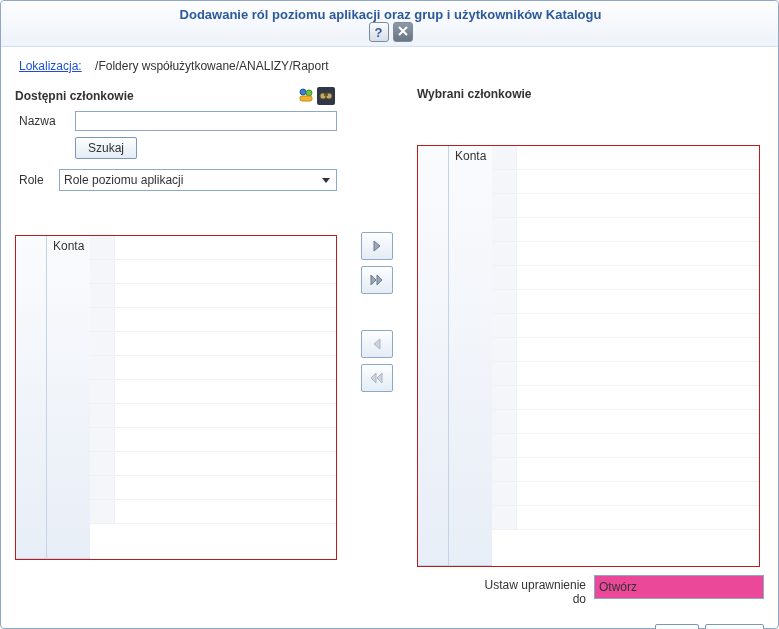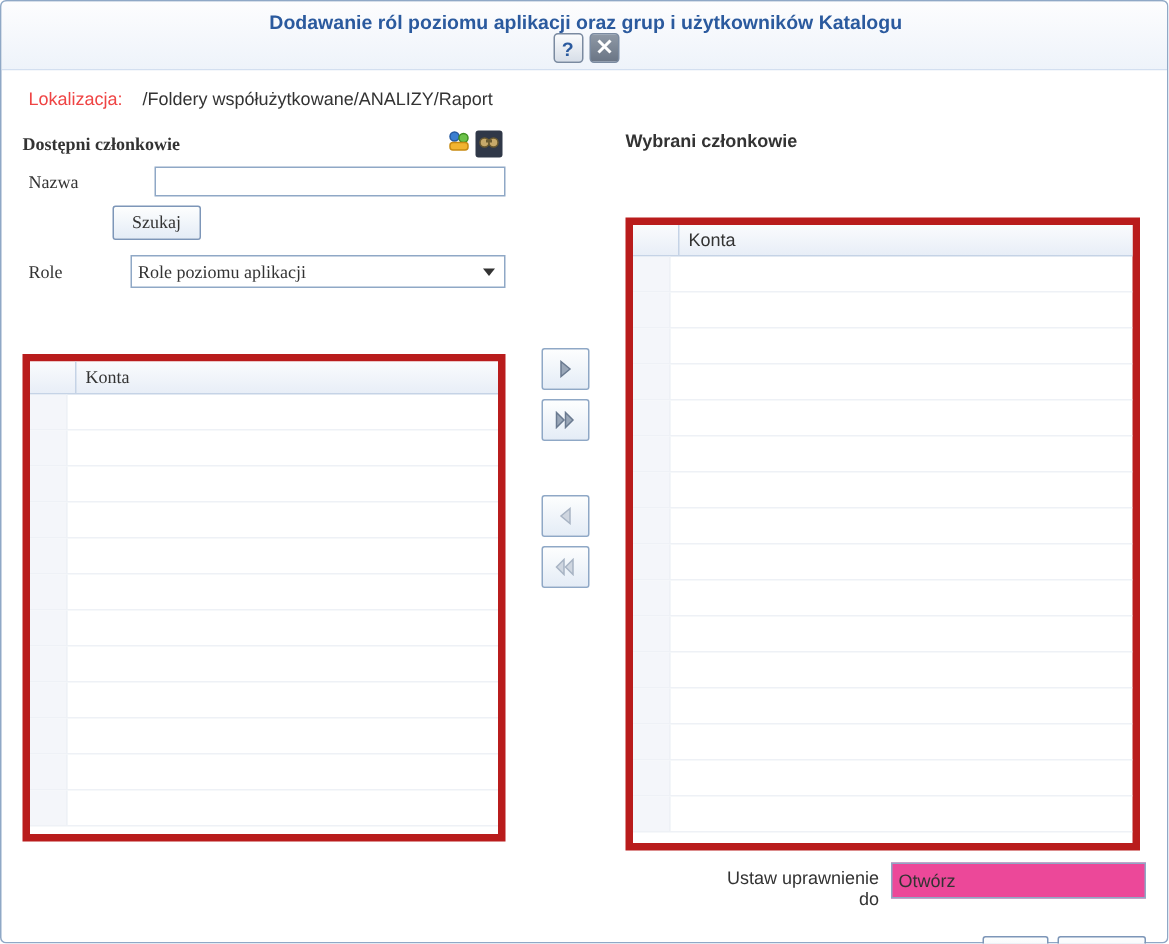--- a/index.html
+++ b/index.html
@@ -63,28 +63,28 @@
   }
   .body {
     flex: 1;
     padding: 8px 14px 0 14px;
     display: flex;
     flex-direction: column;
   }
   .loc-row {
     padding: 4px 0 14px 4px;
   }
-  .loc-label { color: #ef4444; }
+  .loc-label { color: #1d4ed8; text-decoration: underline; }
   .loc-path { margin-left: 10px; }
   .columns {
     display: flex;
     gap: 0;
     flex: 1;
   }
-  .col-left { width: 322px; font-family: Liberation Serif, serif; }
+  .col-left { width: 322px; }
   .col-mid {
     width: 80px;
     display: flex;
     flex-direction: column;
     align-items: center;
     padding-top: 145px;
     gap: 6px;
   }
   .col-right { flex: 1; padding-right: 4px; }
   .section-header-row {
@@ -112,21 +112,20 @@
     cursor: pointer;
   }
   .hicon.dark {
     background: #303848;
     border-radius: 2px;
   }
   .form-row {
     display: flex;
     align-items: center;
     margin-bottom: 6px;
-    gap: 28px;
   }
   .form-row label {
     width: 56px;
     padding-left: 4px;
   }
   .text-input {
     flex: 1;
     height: 20px;
     border: 1px solid #8fa8c6;
     background: #fff;
@@ -158,26 +157,25 @@
   }
   .combo .combo-text { flex: 1; }
   .combo .caret {
     width: 0; height: 0;
     border-left: 4px solid transparent;
     border-right: 4px solid transparent;
     border-top: 5px solid #333;
     margin-right: 2px;
   }
   .grid {
-    border: 5px solid #b91c1c;
+    border: 1px solid #b91c1c;
     background: #fff;
     height: 325px;
     box-sizing: border-box;
     display: flex;
-    flex-direction: column;
     margin-top: 44px;
   }
   .grid-right { height: 422px; }
   .grid-head {
     display: flex;
     background: linear-gradient(#fafbfd, #e8eef7);
     border-bottom: 1px solid #c5d3e6;
   }
   .grid-head .gh-cell {
     padding: 3px 6px;

